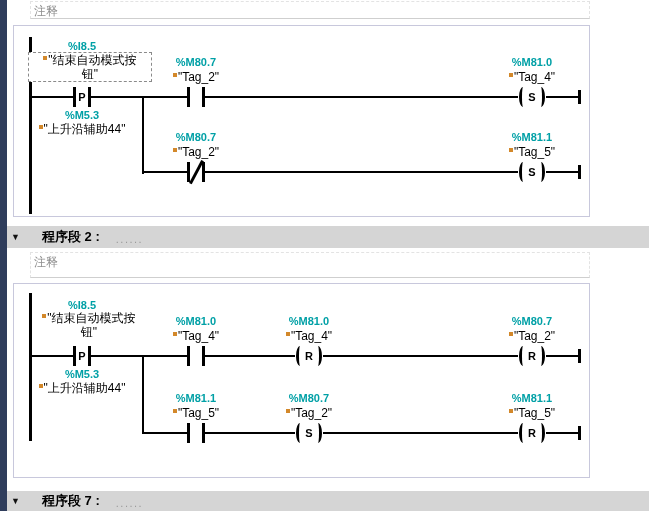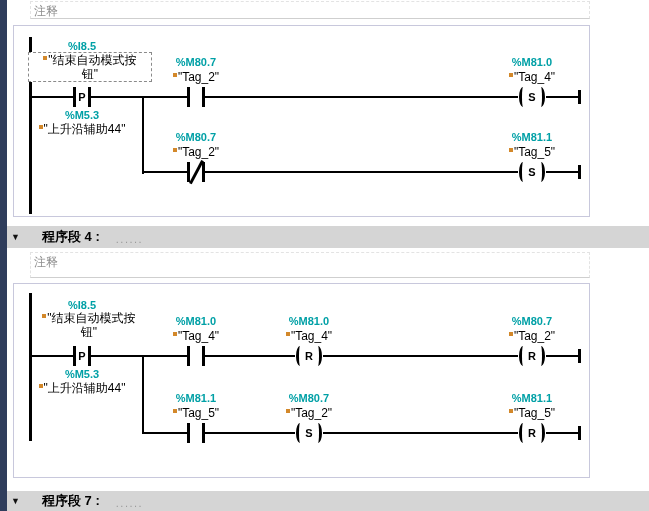--- a/index.html
+++ b/index.html
@@ -51,21 +51,21 @@
     <div class="wire" style="left:15px;top:11px;width:3px;height:177px;"></div>
     <div class="wire" style="left:16px;top:70px;width:549px;height:2px;"></div>
     <div class="wire" style="left:128px;top:70px;width:2px;height:78px;"></div>
     <div class="wire" style="left:129px;top:145px;width:436px;height:2px;"></div>
     <div class="wire" style="left:564px;top:64px;width:3px;height:14px;"></div>
     <div class="wire" style="left:564px;top:139px;width:3px;height:14px;"></div>
   </div>
 
   <div class="net-band" style="top:226px;height:22px;">
     <span class="tri">▼</span>
-    <span class="title">程序段 4 :</span>
+    <span class="title">程序段 2 :</span>
     <span class="dots">......</span>
   </div>
 
   <div class="comment-box" style="top:252px;height:26px;">注释</div>
 
   <div class="lad-box" style="top:283px;height:195px;">
     <div class="wire" style="left:15px;top:9px;width:3px;height:148px;"></div>
     <div class="wire" style="left:16px;top:71px;width:549px;height:2px;"></div>
     <div class="wire" style="left:128px;top:71px;width:2px;height:79px;"></div>
     <div class="wire" style="left:129px;top:148px;width:436px;height:2px;"></div>

